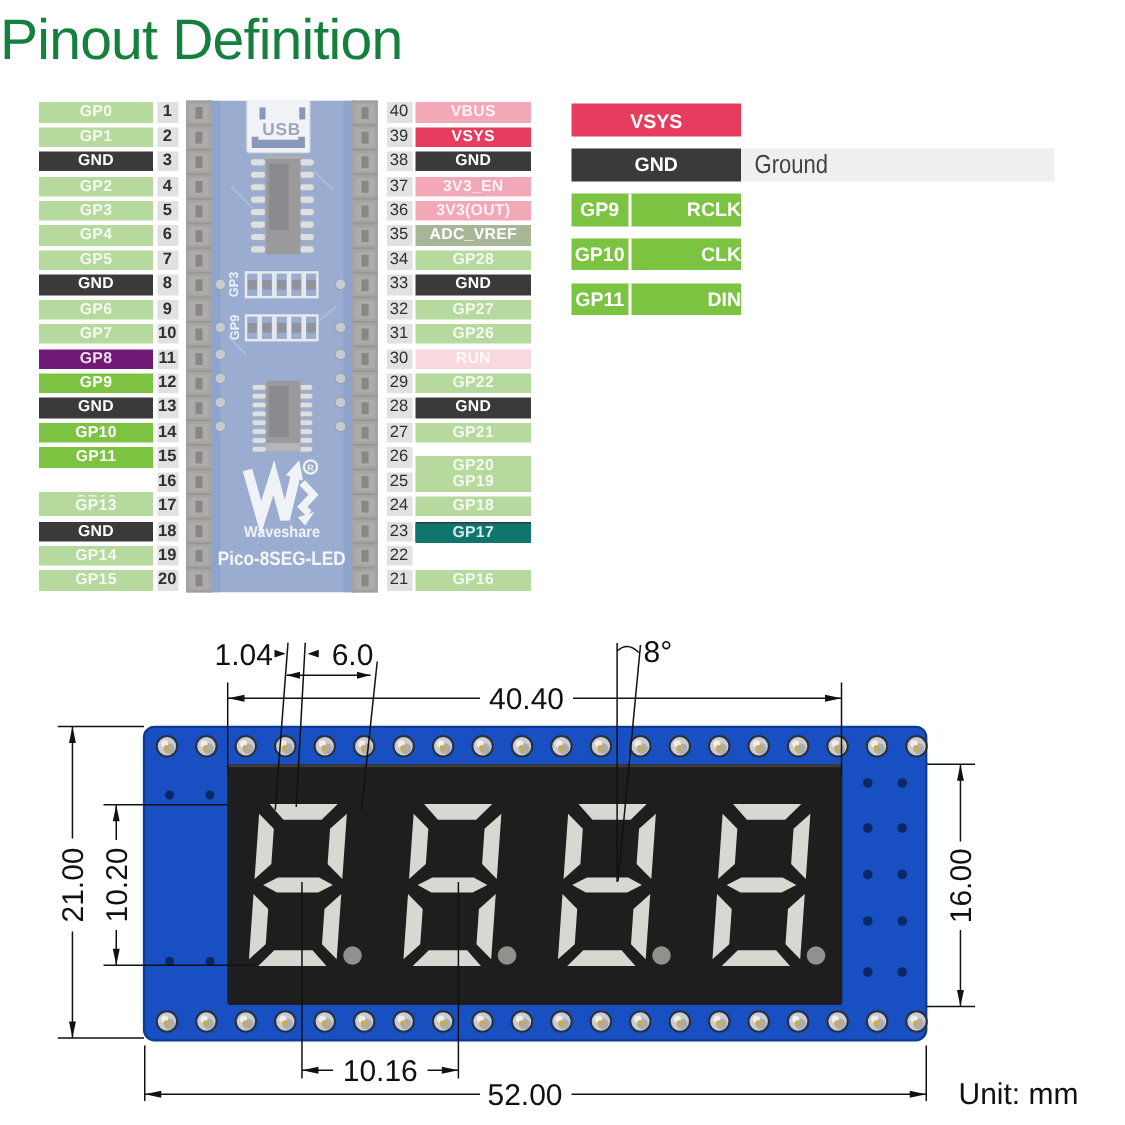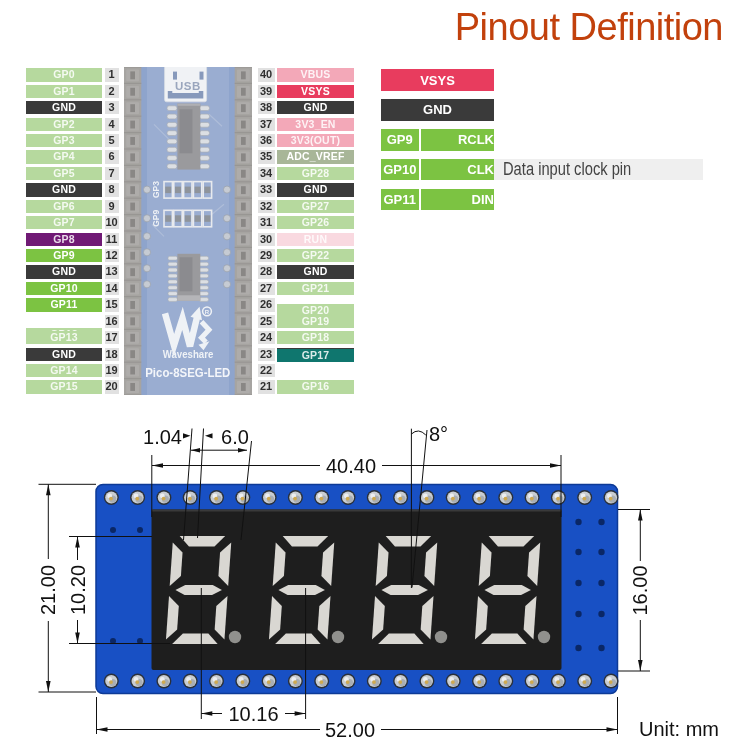--- a/index.html
+++ b/index.html
@@ -1,21 +1,21 @@
 <!DOCTYPE html>
 <html><head><meta charset="utf-8">
 <style>
 *{margin:0;padding:0;box-sizing:border-box}
 html,body{width:750px;height:750px;background:#fff;font-family:"Liberation Sans",sans-serif;overflow:hidden}
 #page{position:relative;width:750px;height:750px;background:#fff}
-#title{position:absolute;left:0;top:6px;width:723px;text-align:right;font-size:38px;color:#c2410c;letter-spacing:-0.5px}
+#title{position:absolute;left:0;top:6px;width:723px;text-align:left;font-size:38px;color:#15803d;letter-spacing:-0.5px}
 .pl{position:absolute;left:26px;width:76px;height:13.4px;color:#fff;font-size:10.5px;font-weight:bold;text-align:center;line-height:13.6px;letter-spacing:.2px}
 .pr{position:absolute;left:277px;width:77px;height:13.4px;color:#fff;font-size:10.5px;font-weight:bold;text-align:center;line-height:13.6px;letter-spacing:.2px}
 .nl{position:absolute;left:104.5px;width:14px;height:13.4px;background:#e1e1e1;color:#2f2f2f;font-size:11px;font-weight:bold;text-align:center;line-height:13.6px}
-.nr{position:absolute;left:257.5px;width:17px;height:13.4px;background:#e1e1e1;color:#2f2f2f;font-size:11px;font-weight:bold;text-align:center;line-height:13.6px}
+.nr{position:absolute;left:257.5px;width:17px;height:13.4px;background:#e1e1e1;color:#2f2f2f;font-size:11px;font-weight:normal;text-align:center;line-height:13.6px}
 .lg{position:absolute;left:381px;width:113px;height:21.5px;color:#fff;font-weight:bold;font-size:13px;display:flex;align-items:center}
 .lga{width:37.5px;text-align:center}
 .lgd{width:2px;height:21.5px;background:#fff}
 .lgb{flex:1;text-align:right}
 .lgc{width:100%;text-align:center}
 .lgt{position:absolute;left:494px;width:208.5px;height:21.5px;background:#efefef;font-size:17.5px;color:#434343;line-height:21.5px;white-space:nowrap;padding-left:9px;overflow:visible}
 .lgt span{display:inline-block;transform:scaleX(.84);transform-origin:0 50%}
 </style></head>
 <body>
 <div id="page">
@@ -99,31 +99,31 @@
 <div class="pl" style="top:380.4px;background:#b6d99e;color:rgba(255,255,255,.85)">GP15</div>
 <div class="nl" style="top:380.4px">20</div>
 <div class="nr" style="top:380.4px">21</div>
 <div class="pr" style="top:380.4px;background:#b6d99e;color:rgba(255,255,255,.85)">GP16</div>
 <div class="lg" style="top:69.3px;background:#e83c5e">
       <span class="lgc">VSYS</span>
     </div>
 <div class="lg" style="top:99.2px;background:#3a3a3a">
       <span class="lgc">GND</span>
     </div>
+<div class="lgt" style="top:99.2px"><span>Ground</span></div>
 <div class="lg" style="top:129.0px;background:#7cc342">
       <span class="lga">GP9</span>
       <span class="lgd"></span>
       <span class="lgb">RCLK</span>
     </div>
 <div class="lg" style="top:158.9px;background:#7cc342">
       <span class="lga">GP10</span>
       <span class="lgd"></span>
       <span class="lgb">CLK</span>
     </div>
-<div class="lgt" style="top:158.9px"><span>Data input clock pin</span></div>
 <div class="lg" style="top:188.8px;background:#7cc342">
       <span class="lga">GP11</span>
       <span class="lgd"></span>
       <span class="lgb">DIN</span>
     </div>
 <svg width="128" height="328" viewBox="0 0 128 328" style="position:absolute;left:123.7px;top:67.4px" font-family="Liberation Sans,sans-serif">
 <rect x="13" y="0" width="102" height="328" rx="4" fill="#9aadd1"></rect>
 <rect x="15" y="0" width="8" height="328" fill="#8ea4cc"></rect>
 <rect x="105" y="0" width="8" height="328" fill="#8ea4cc"></rect>
 <rect x="0" y="0" width="17.3" height="328" fill="#a6a4a1"></rect>

